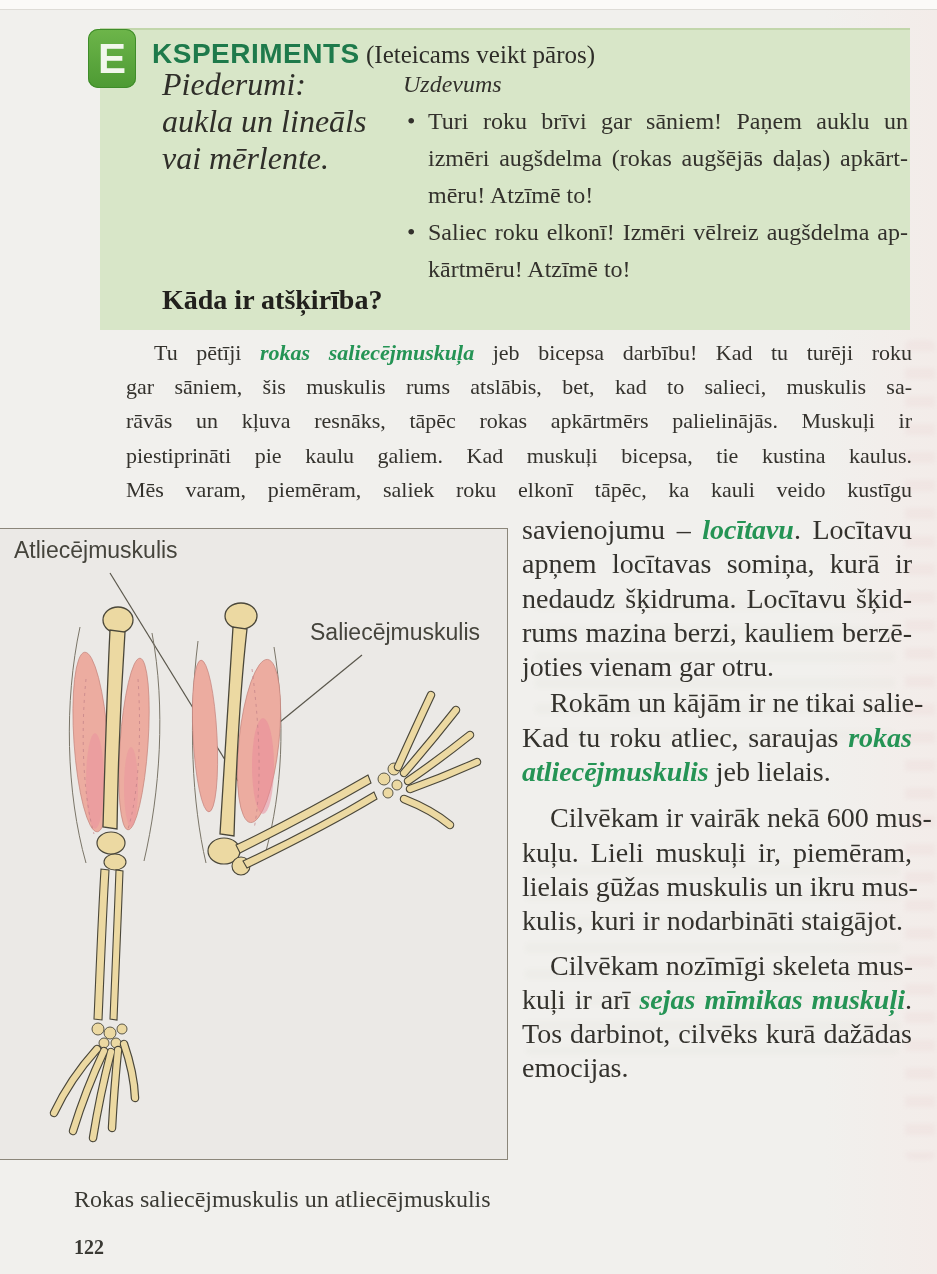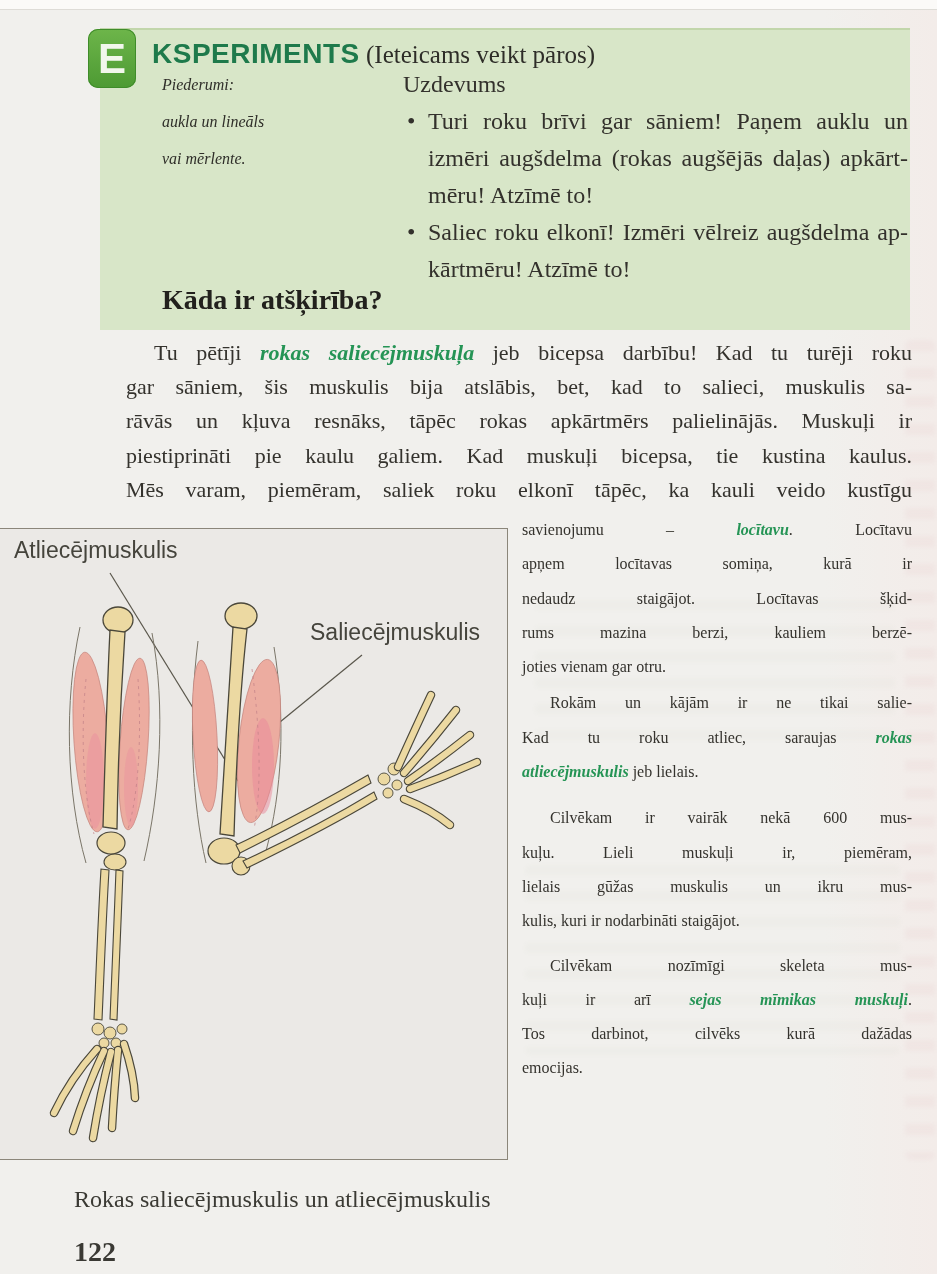--- a/index.html
+++ b/index.html
@@ -15,45 +15,45 @@
   .exp-badge{position:absolute;left:88px;top:29px;width:48px;height:59px;border-radius:10px;
              background:linear-gradient(180deg,#6db54a,#4d9a33);
              display:flex;align-items:center;justify-content:center;
              font-family:"Liberation Sans",sans-serif;font-weight:bold;font-size:42px;color:#f2f7ec;
              box-shadow:inset 0 0 0 1px #3f8c2a;}
   .exp-title{position:absolute;left:142px;top:38px;white-space:nowrap;margin-left:10px;}
   .exp-title .t1{font-family:"Liberation Sans",sans-serif;font-weight:bold;font-size:28px;
                  letter-spacing:.5px;color:#1e7a4b;}
   .exp-title .t2{font-family:"Liberation Serif",serif;font-size:25px;color:#2e2d28;}
   .exp-materials{position:absolute;left:162px;top:66px;width:220px;
-                 font-style:italic;font-size:16px;line-height:37px;color:#2f2e29;}
+                 font-style:italic;font-size:32px;line-height:37px;color:#2f2e29;}
   .exp-task{position:absolute;left:403px;top:66px;width:505px;font-size:24px;line-height:37px;}
-  .exp-task .task-head{}
+  .exp-task .task-head{font-style:italic;}
   .bullet{position:relative;padding-left:25px;}
   .bullet .blt{position:absolute;left:4px;top:0;}
   .exp-question{position:absolute;left:162px;top:284px;font-weight:bold;font-size:28px;color:#22211d;}
 
   
   .tline{text-align:justify;text-align-last:justify;white-space:nowrap;overflow:visible;}
   .tend{text-align-last:left;}
   .tind{padding-left:28px;}
   .term{color:#259455;font-weight:bold;font-style:italic;}
   .intro{position:absolute;left:126px;top:336px;width:786px;font-size:22px;line-height:34.2px;color:#34322d;}
-  .colright{position:absolute;left:522px;top:513px;width:390px;font-size:16px;line-height:34.3px;color:#34322d;}
+  .colright{position:absolute;left:522px;top:513px;width:390px;font-size:28px;line-height:34.3px;color:#34322d;}
   .col-para{margin:0;}
 
   
   .figure{position:absolute;left:-1px;top:528px;width:507px;height:630px;
           background:#ebe9e6;border:1px solid #8b867a;}
   .fig-label{position:absolute;font-family:"Liberation Sans",sans-serif;font-size:23px;color:#45443c;}
   .lab-ext{left:14px;top:8px;}
   .lab-flex{left:310px;top:90px;}
   .fig-svg{position:absolute;left:0;top:0;}
   .caption{position:absolute;left:74px;top:1186px;font-size:24px;color:#3b3a34;}
-  .pagenum{position:absolute;left:74px;top:1236px;font-weight:bold;font-size:28px;color:#3a3934;}
+  .pagenum{position:absolute;left:74px;top:1236px;font-weight:bold;font-size:20px;color:#3a3934;}
 
   
   .ghost{position:absolute;filter:blur(2.2px);border-radius:6px;pointer-events:none;
          background:repeating-linear-gradient(180deg,rgba(140,150,120,.55) 0 10px,rgba(0,0,0,0) 10px 26px);}
   .ghost.pink{background:repeating-linear-gradient(180deg,rgba(205,130,140,.5) 0 11px,rgba(0,0,0,0) 11px 28px);}
 </style>
 </head>
 <body>
 
 <div class="page">
@@ -91,31 +91,31 @@
         <div class="bullet">
           <div class="tline"><span class="blt">•</span><span>Saliec roku elkonī! Izmēri vēlreiz augšdelma ap-</span></div>
           <div class="tline tend"><span>kārtmēru! Atzīmē to!</span></div>
         </div>
       </div>
   </div>
   <div class="exp-question">Kāda ir atšķirība?</div>
 
   <div class="intro">
       <div class="tline tind"><span>Tu pētīji </span><span class="term">rokas saliecējmuskuļa</span><span> jeb bicepsa darbību! Kad tu turēji roku</span></div>
-      <div class="tline"><span>gar sāniem, šis muskulis bija atslābis, bet, kad to salieci, muskulis sa-</span></div>
+      <div class="tline"><span>gar sāniem, šis muskulis rums atslābis, bet, kad to salieci, muskulis sa-</span></div>
       <div class="tline"><span>rāvās un kļuva resnāks, tāpēc rokas apkārtmērs palielinājās. Muskuļi ir</span></div>
       <div class="tline"><span>piestiprināti pie kaulu galiem. Kad muskuļi bicepsa, tie kustina kaulus.</span></div>
       <div class="tline"><span>Mēs varam, piemēram, saliek roku elkonī tāpēc, ka kauli veido kustīgu</span></div>
     </div>
 
   <div class="colright">
       <div class="col-para" style="margin-top: 0px;">
         <div class="tline"><span>savienojumu – </span><span class="term">locītavu</span><span>. Locītavu</span></div>
         <div class="tline"><span>apņem locītavas somiņa, kurā ir</span></div>
-        <div class="tline"><span>nedaudz staigājot. Locītavas šķid-</span></div>
+        <div class="tline"><span>nedaudz šķidruma. Locītavu šķid-</span></div>
         <div class="tline"><span>rums mazina berzi, kauliem berzē-</span></div>
         <div class="tline tend"><span>joties vienam gar otru.</span></div>
       </div>
       <div class="col-para" style="margin-top: 2px;">
         <div class="tline tind"><span>Rokām un kājām ir ne tikai salie-</span></div>
         <div class="tline"><span>Kad tu roku atliec, saraujas </span><span class="term">rokas</span></div>
         <div class="tline tend"><span class="term">atliecējmuskulis</span><span> jeb lielais.</span></div>
       </div>
       <div class="col-para" style="margin-top: 12px;">
         <div class="tline tind"><span>Cilvēkam ir vairāk nekā 600 mus-</span></div>

